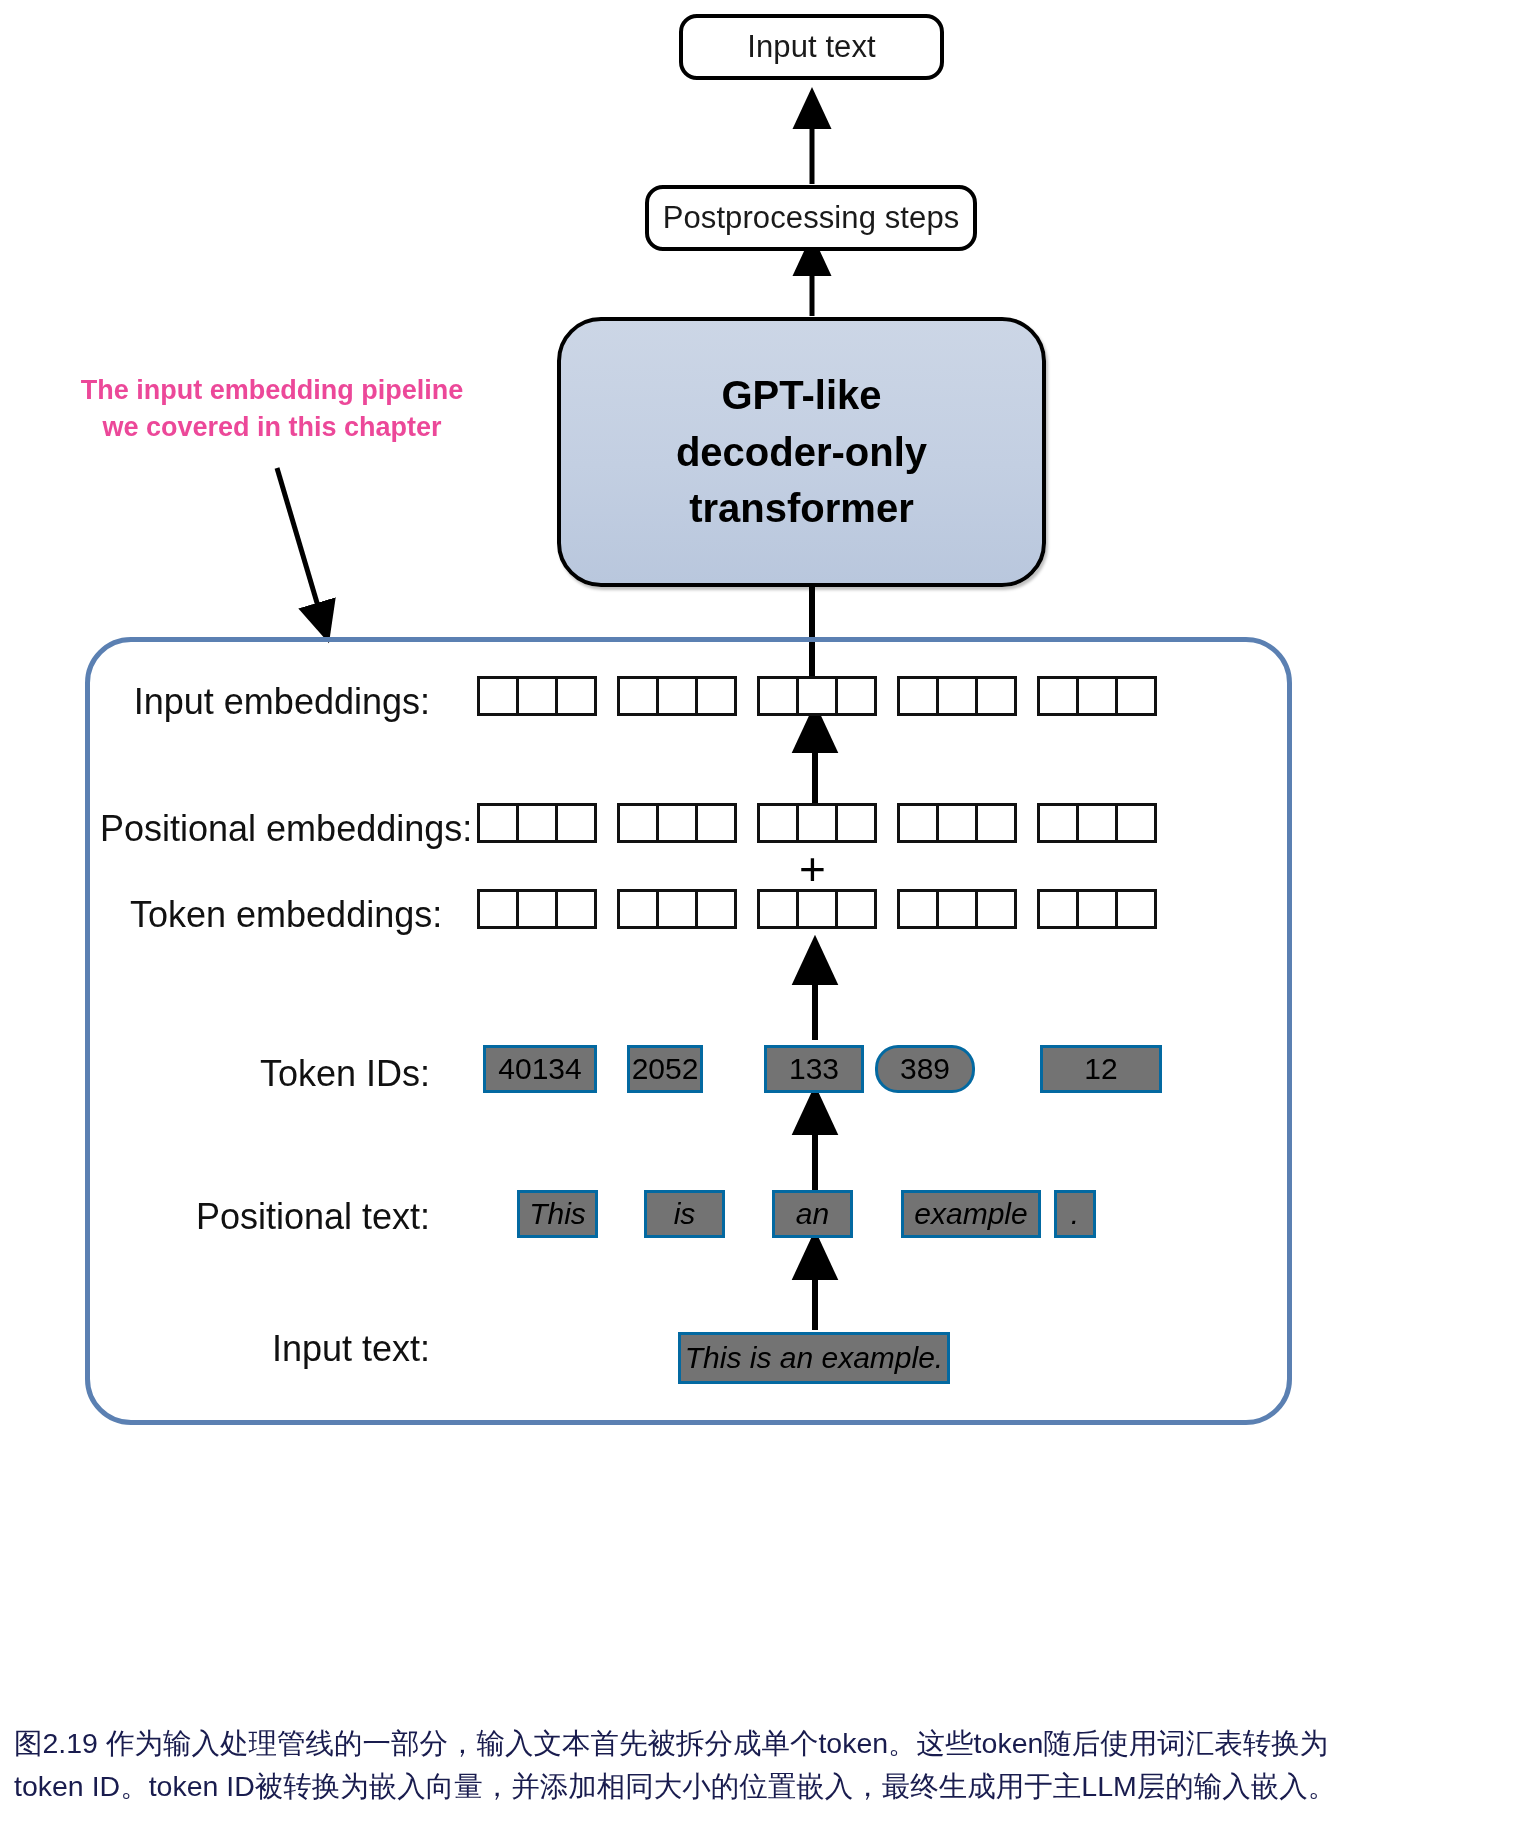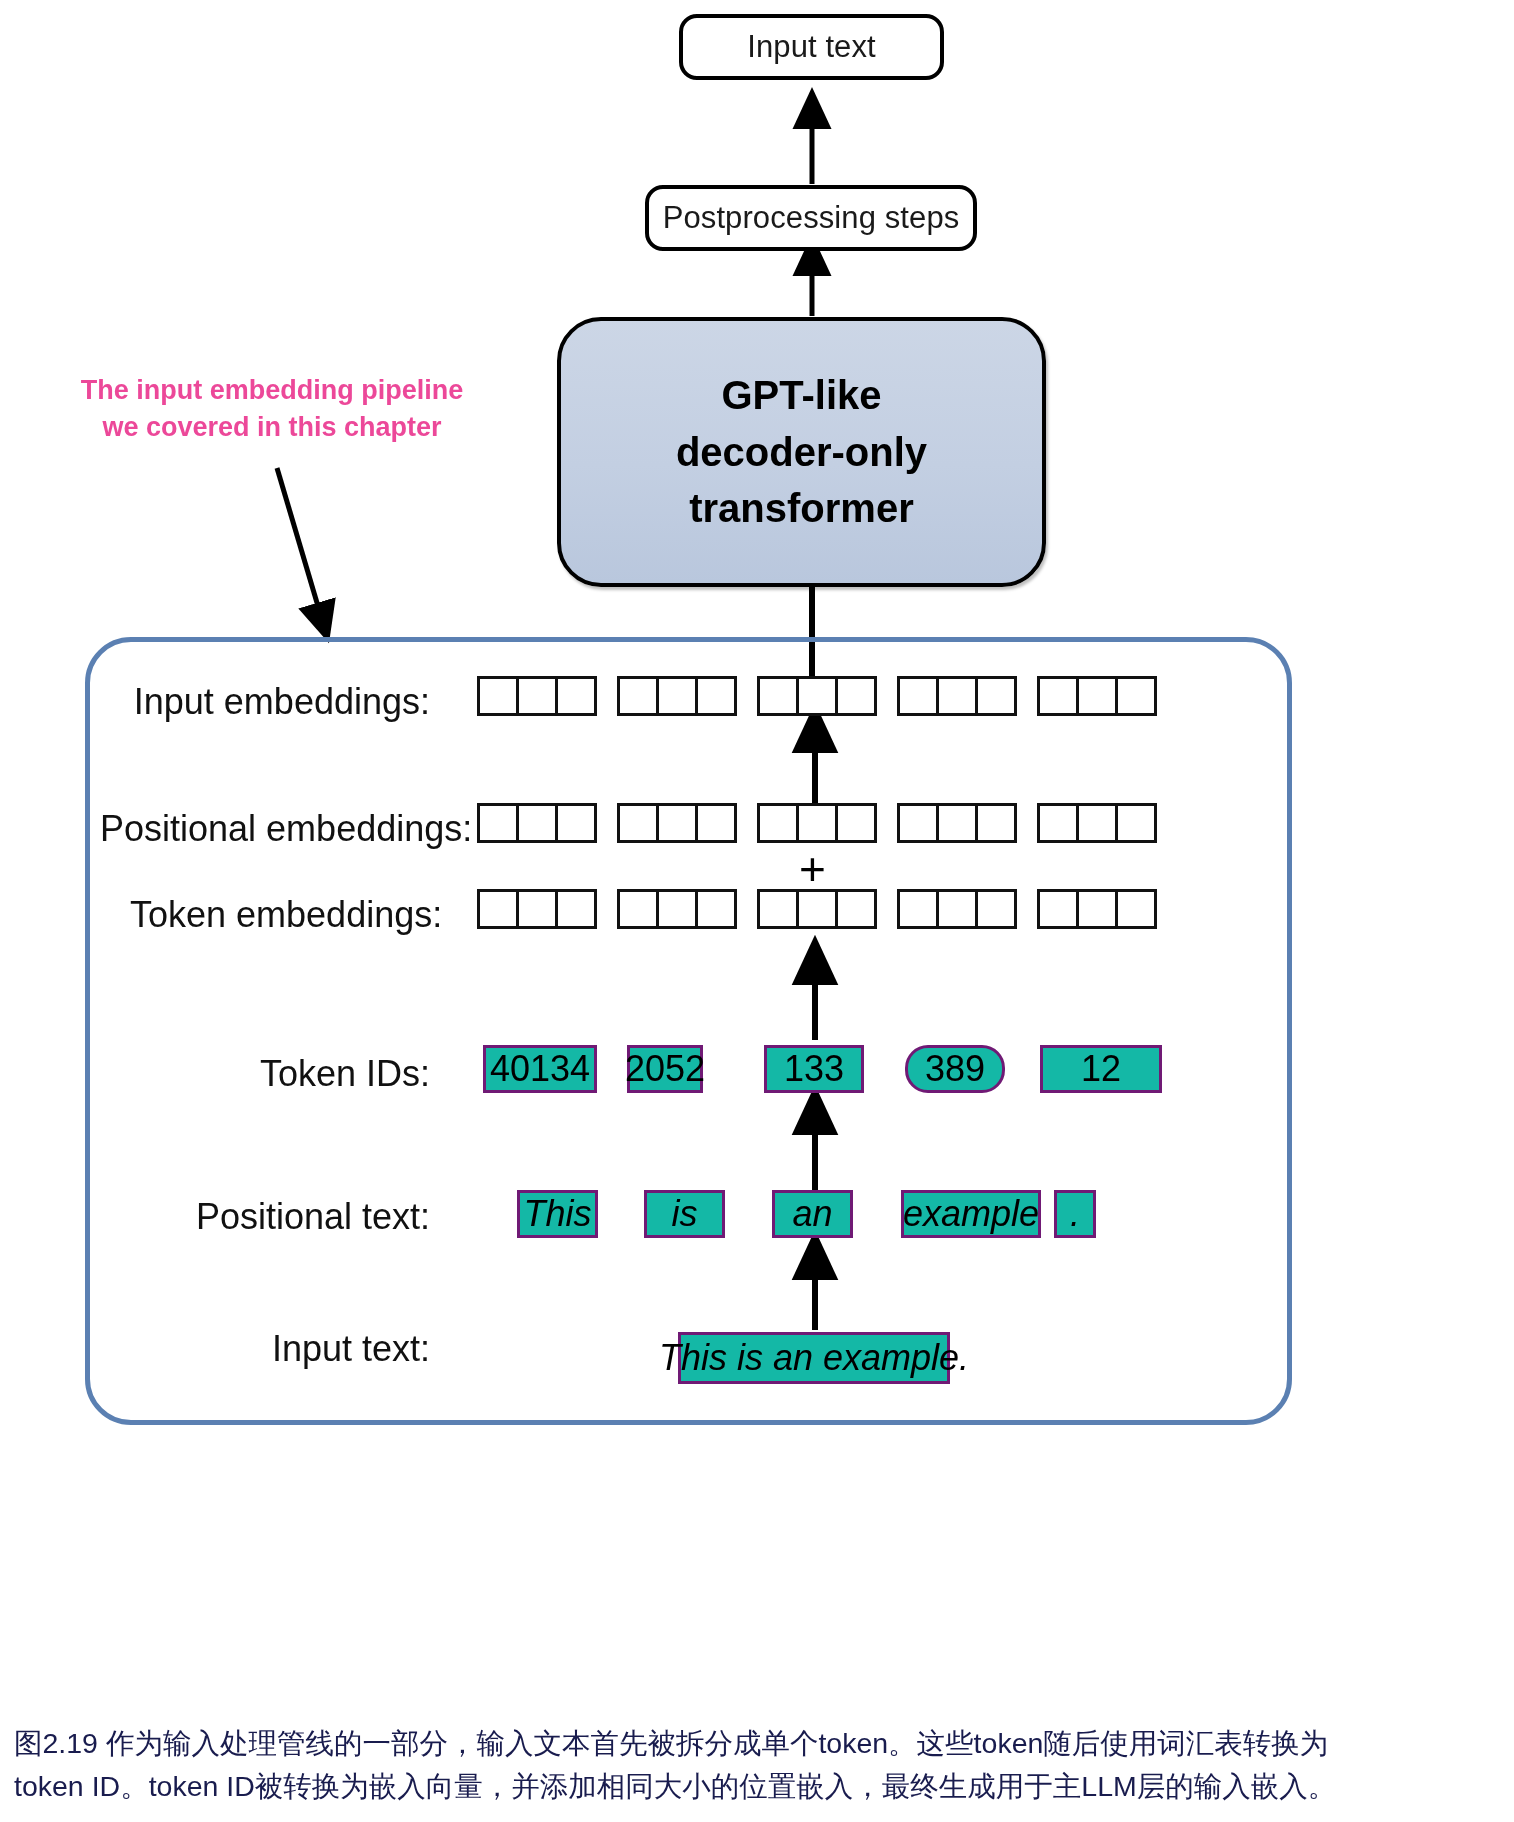--- a/index.html
+++ b/index.html
@@ -78,27 +78,27 @@
     border: 3px solid #111;
     background: #fff;
     box-sizing: border-box;
     margin-right: -3px;
   }
   .cell:last-child { margin-right: 0; }
 
   
   .vbox {
     position: absolute;
-    border: 3px solid #701a75;
-    background: #14b8a6;
+    border: 3px solid #0369a1;
+    background: #737373;
     box-sizing: border-box;
     display: flex;
     align-items: center;
     justify-content: center;
-    font-size: 36px;
+    font-size: 30px;
     white-space: nowrap;
   }
   .vbox.italic { font-style: italic; }
 
   
   .annotation {
     position: absolute;
     font-weight: bold;
     font-size: 27px;
     line-height: 1.38;
@@ -267,21 +267,21 @@
     <div class="cell"></div>
     <div class="cell"></div>
     <div class="cell"></div>
   </div>
 
   <div class="row-label" style="left:180px; top:1053px; width:250px;">Token IDs:</div>
 
   <div class="vbox" style="left:483px; top:1045px; width:114px; height:48px;">40134</div>
   <div class="vbox" style="left:627px; top:1045px; width:76px; height:48px;">2052</div>
   <div class="vbox" style="left:764px; top:1045px; width:100px; height:48px;">133</div>
-  <div class="vbox" style="left:905px; top:1045px; width:100px; height:48px;border-radius:23px;">389</div>
+  <div class="vbox" style="left:875px; top:1045px; width:100px; height:48px;border-radius:23px;">389</div>
   <div class="vbox" style="left:1040px; top:1045px; width:122px; height:48px;">12</div>
 
   <div class="row-label" style="left:130px; top:1196px; width:300px;">Positional text:</div>
 
   <div class="vbox italic" style="left:517px; top:1190px; width:81px; height:48px;">This</div>
   <div class="vbox italic" style="left:644px; top:1190px; width:81px; height:48px;">is</div>
   <div class="vbox italic" style="left:772px; top:1190px; width:81px; height:48px;">an</div>
   <div class="vbox italic" style="left:901px; top:1190px; width:140px; height:48px;">example</div>
   <div class="vbox italic" style="left:1054px; top:1190px; width:42px; height:48px;">.</div>
 

